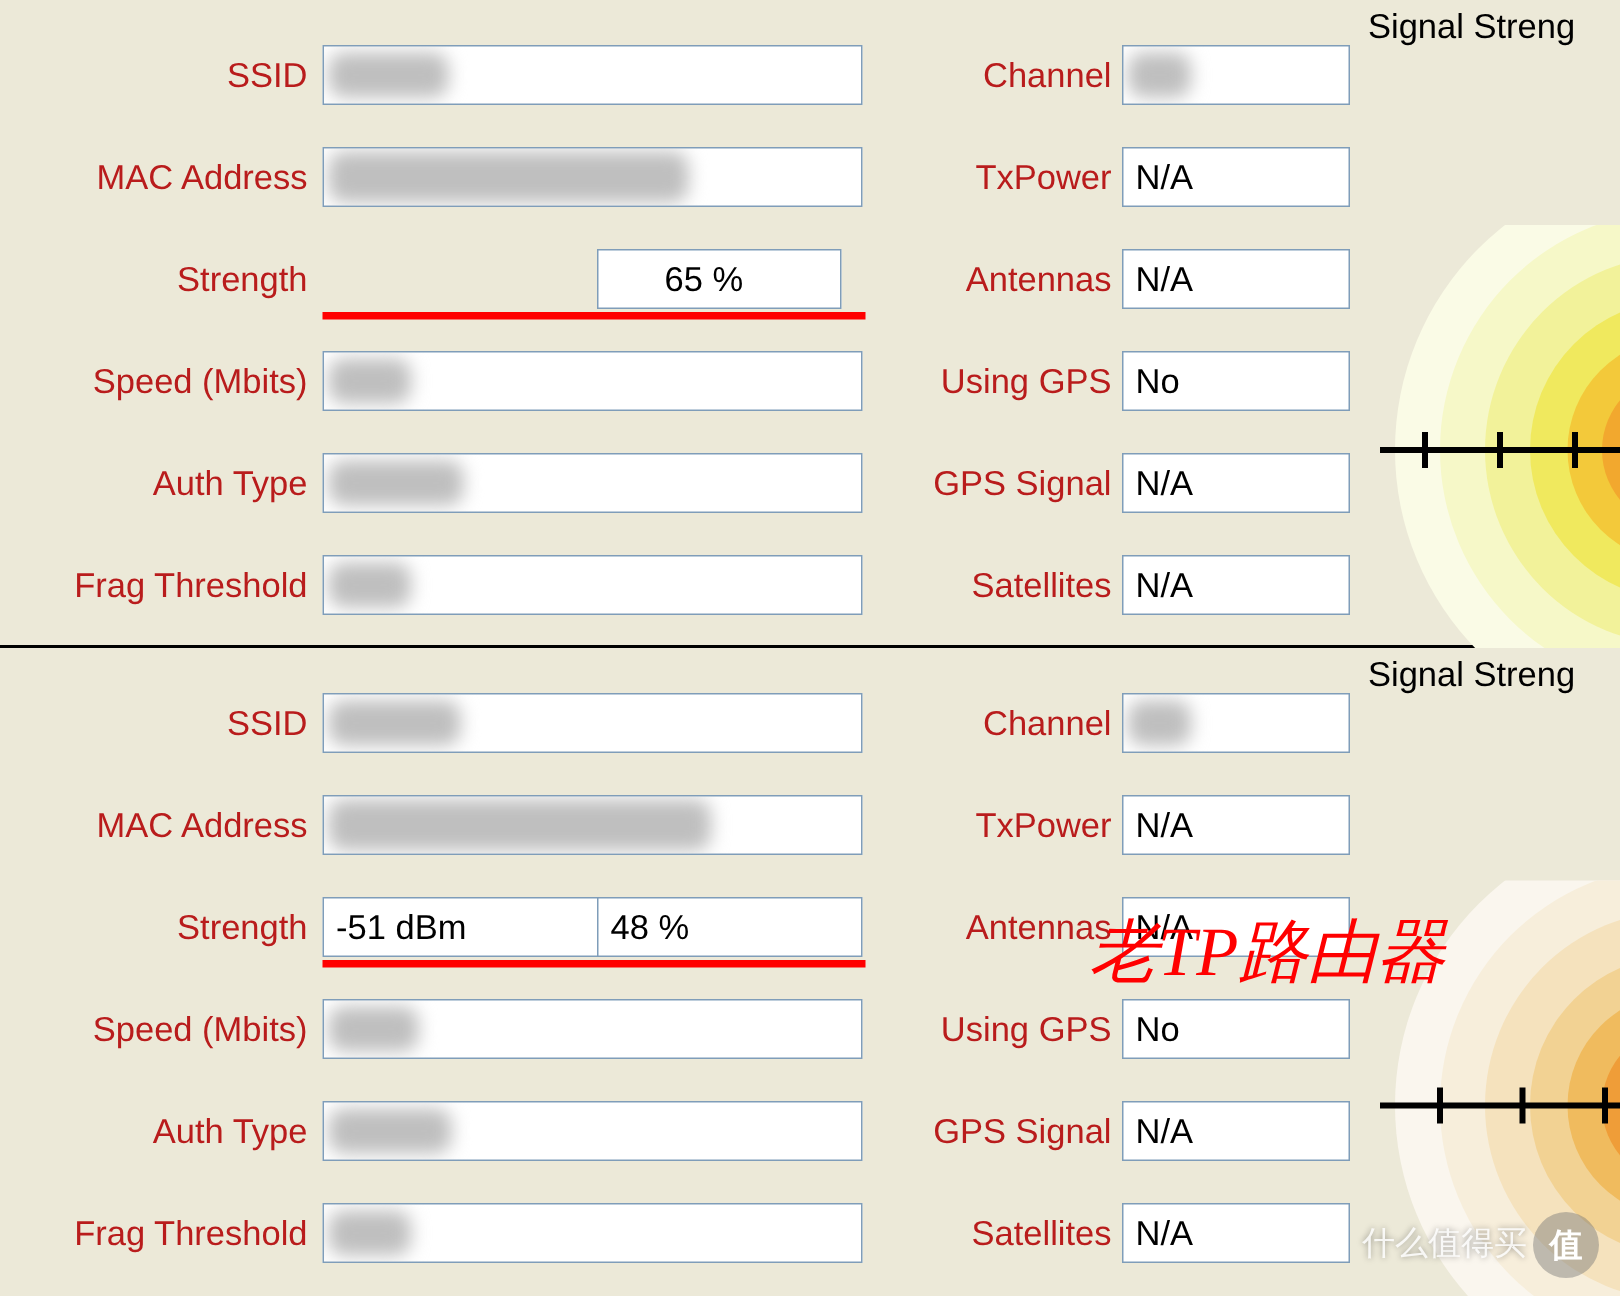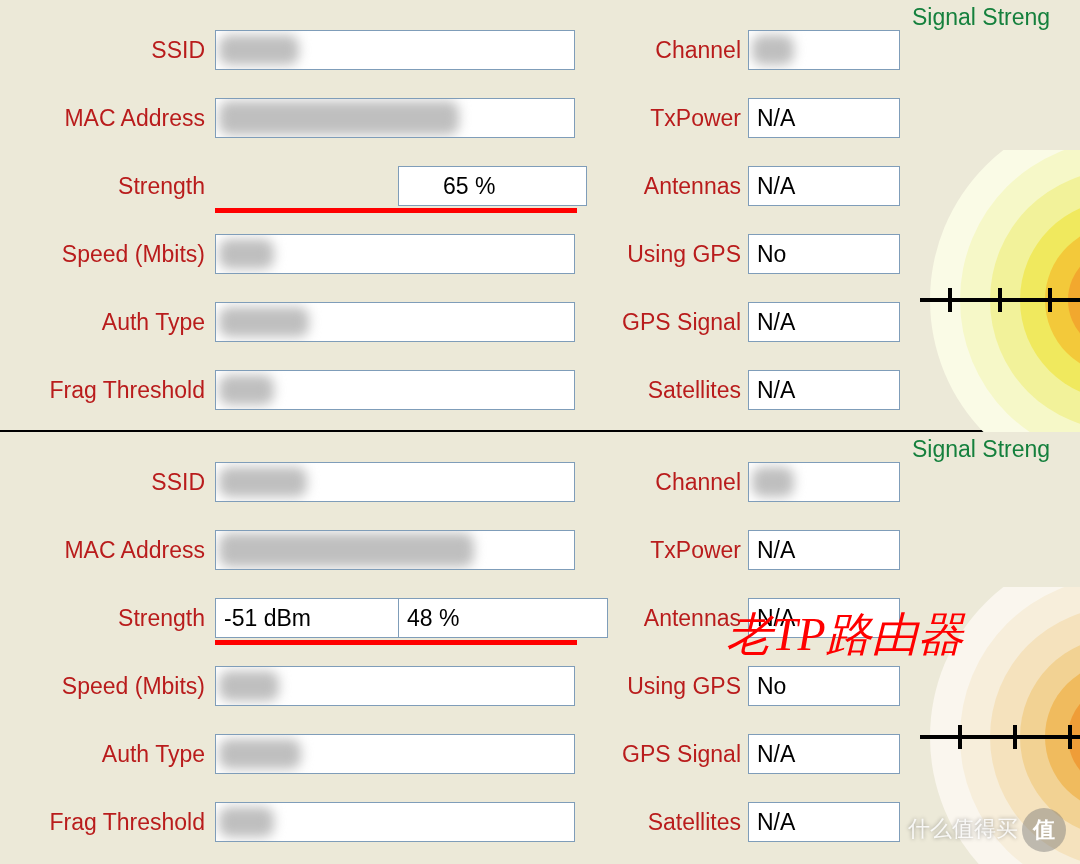--- a/index.html
+++ b/index.html
@@ -42,21 +42,21 @@
   .blur {
     position: absolute;
     filter: blur(6px);
     background: #bfbfbf;
     border-radius: 10px;
   }
   .hdr {
     position: absolute;
     top: 4px; left: 912px;
     font-size: 23px;
-    color: #15803d;
+    color: #000000;
     white-space: nowrap;
   }
   .rings {
     position: absolute;
     top: 150px; left: 920px;
     width: 400px; height: 400px;
   }
   .underline {
     position: absolute;
     height: 5px;
@@ -99,21 +99,21 @@
   <div class="fld" style="top:30px; left:215px; width:360px;">
     <div class="blur" style="top:4px; left:3px; width:80px; height:30px;"></div>
   </div>
 
   <div class="lbl" style="top:98px; left:0; width:205px;">MAC Address</div>
   <div class="fld" style="top:98px; left:215px; width:360px;">
     <div class="blur" style="top:2px; left:3px; width:240px; height:34px;"></div>
   </div>
 
   <div class="lbl" style="top:166px; left:0; width:205px;">Strength</div>
-  <div class="fld" style="top:166px; left:398px; width:189px;padding-left:44px;">
+  <div class="fld" style="top:166px; left:398px; width:163px;padding-left:44px;">
     <span>65 %</span>
   </div>
   <div class="underline" style="top:208px; left:215px; width:362px;"></div>
 
   <div class="lbl" style="top:234px; left:0; width:205px;">Speed (Mbits)</div>
   <div class="fld" style="top:234px; left:215px; width:360px;">
     <div class="blur" style="top:4px; left:3px; width:55px; height:30px;"></div>
   </div>
 
   <div class="lbl" style="top:302px; left:0; width:205px;">Auth Type</div>
@@ -184,21 +184,21 @@
 
   <div class="lbl" style="top:98px; left:0; width:205px;">MAC Address</div>
   <div class="fld" style="top:98px; left:215px; width:360px;">
     <div class="blur" style="top:2px; left:3px; width:255px; height:34px;"></div>
   </div>
 
   <div class="lbl" style="top:166px; left:0; width:205px;">Strength</div>
   <div class="fld" style="top:166px; left:215px; width:204px;">
     <span>-51 dBm</span>
   </div>
-  <div class="fld" style="top:166px; left:398px; width:210px;">
+  <div class="fld" style="top:166px; left:398px; width:177px;">
     <span>48 %</span>
   </div>
   <div class="underline" style="top:208px; left:215px; width:362px;"></div>
 
   <div class="lbl" style="top:234px; left:0; width:205px;">Speed (Mbits)</div>
   <div class="fld" style="top:234px; left:215px; width:360px;">
     <div class="blur" style="top:4px; left:3px; width:60px; height:30px;"></div>
   </div>
 
   <div class="lbl" style="top:302px; left:0; width:205px;">Auth Type</div>

